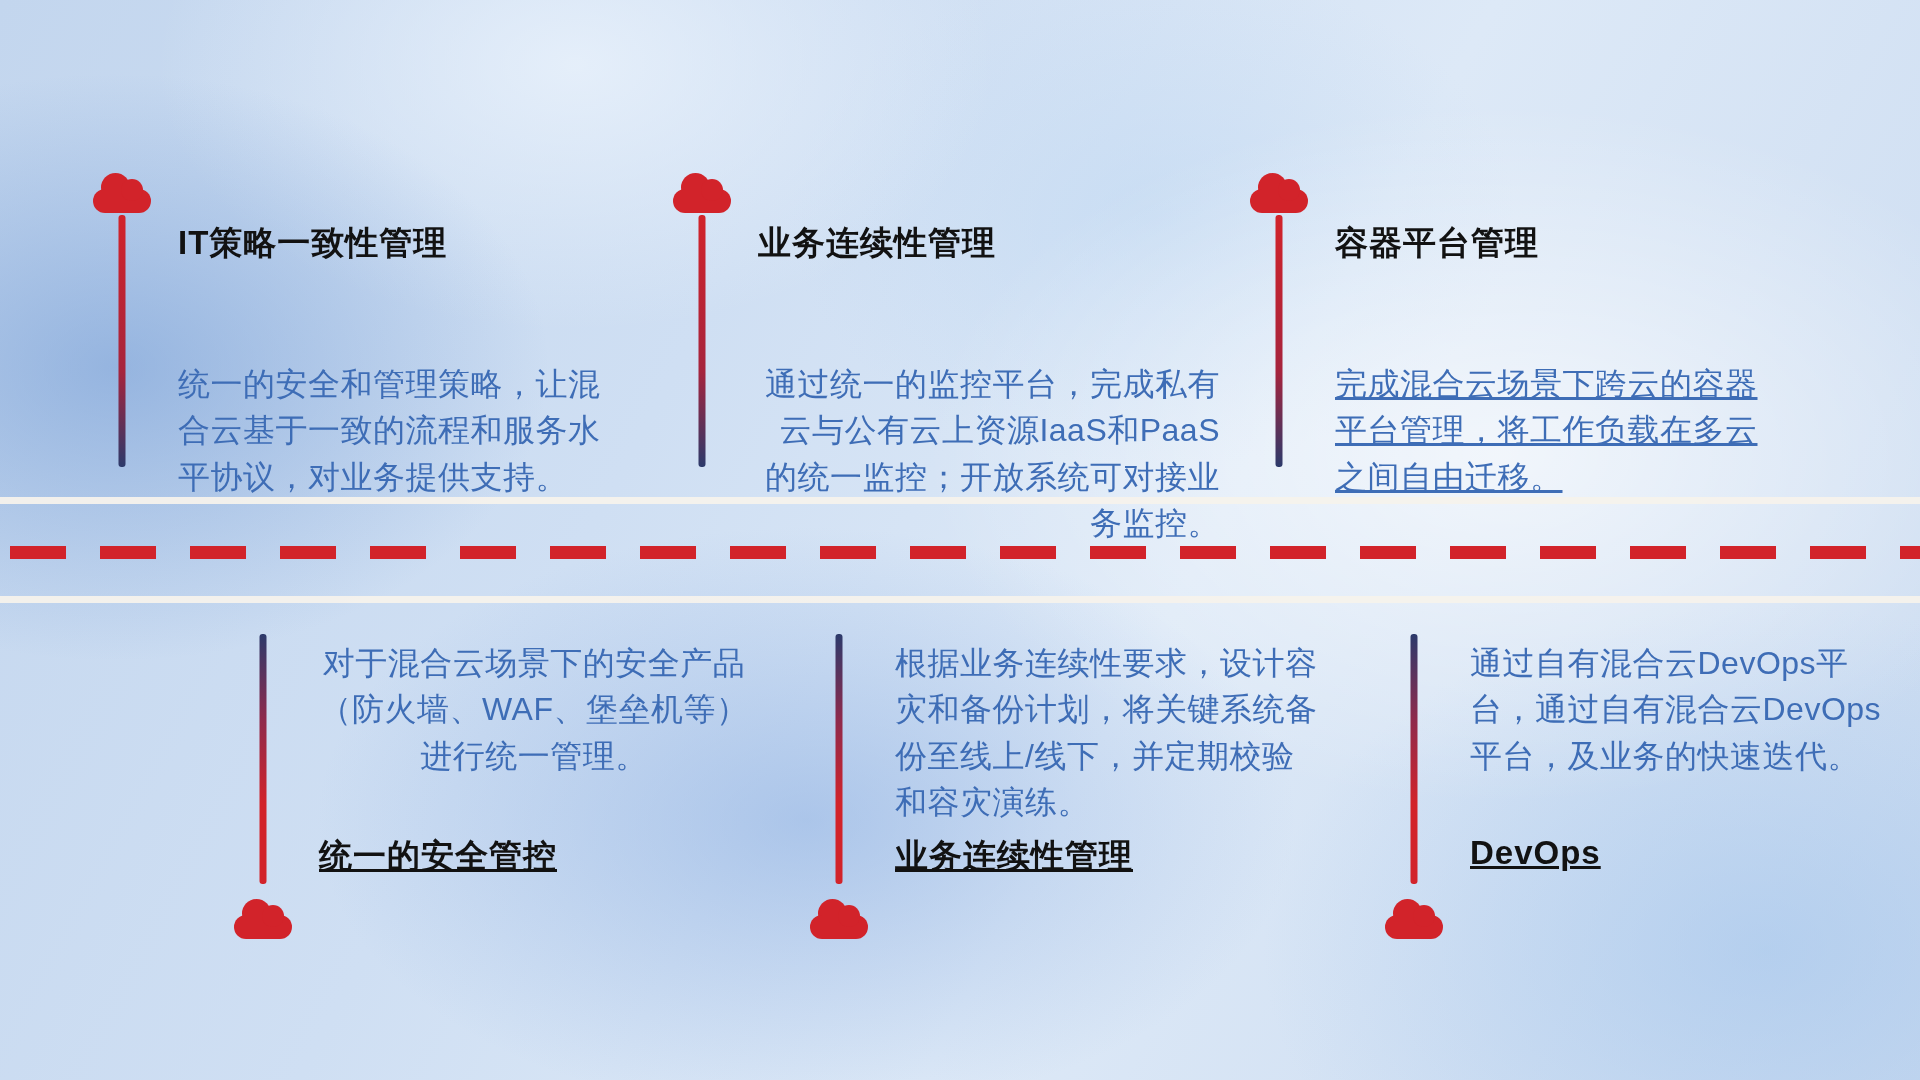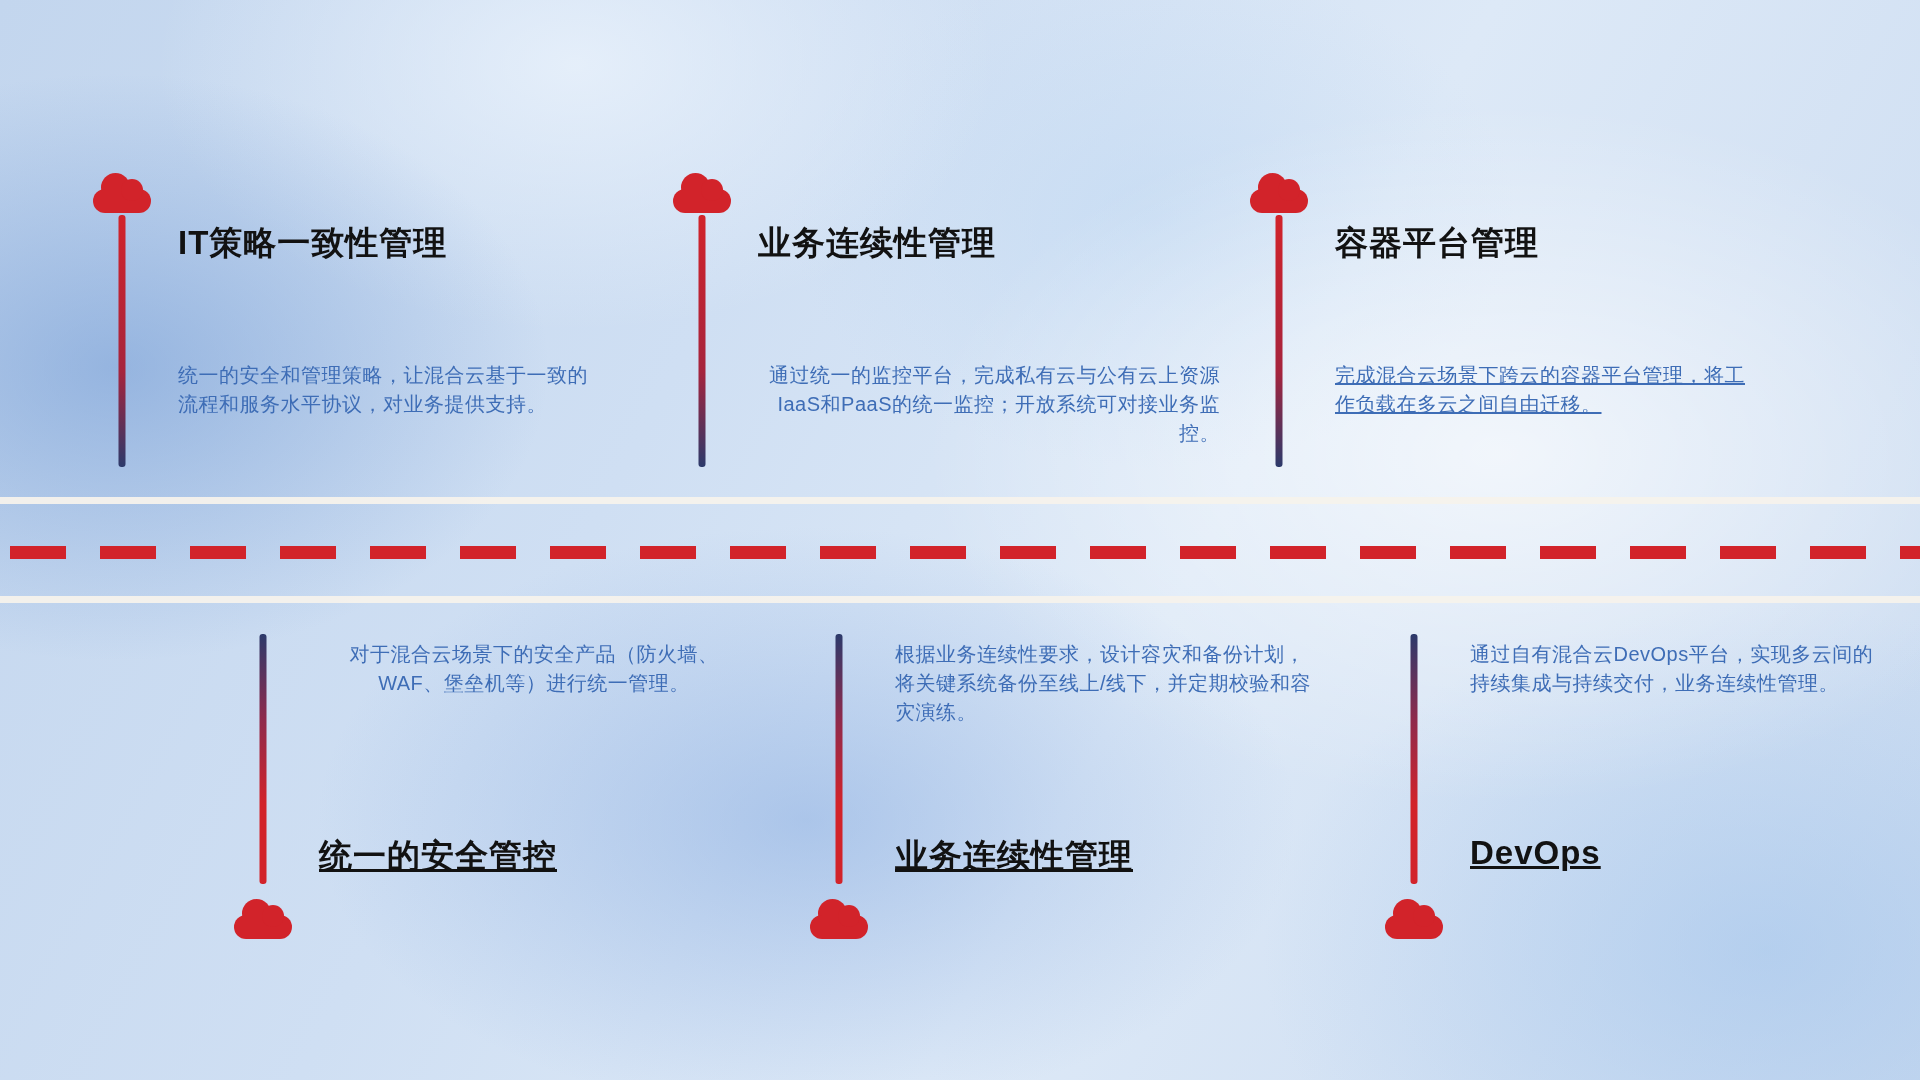--- a/index.html
+++ b/index.html
@@ -76,21 +76,21 @@
   .m-title{
     position:absolute;left:56px;
     font-size:33px;font-weight:700;color:var(--title-color);
     white-space:nowrap;letter-spacing:1px;
   }
   .milestone.top .m-title{top:50px;}
   .milestone.bottom .m-title{top:200px;text-decoration:underline;}
 
   .m-desc{
     position:absolute;left:56px;
-    font-size:20px;line-height:1.45;color:var(--desc-color);
+    font-size:32px;line-height:1.45;color:var(--desc-color);
     letter-spacing:0.5px;
   }
   .milestone.top .m-desc{top:190px;}
   .milestone.bottom .m-desc{top:6px;}
 </style>
 </head>
 <body>
 
 <div class="canvas">
 
@@ -142,16 +142,16 @@
     <h2 class="m-title">业务连续性管理</h2>
     <p class="m-desc" style="width:424px;">根据业务连续性要求，设计容灾和备份计划，将关键系统备份至线上/线下，并定期校验和容灾演练。</p>
   </div>
 
   <div class="milestone bottom" style="left:1414px;top:634px;">
     <div class="pin"></div>
     <span class="cloud">
         <span class="base"></span>
       </span>
     <h2 class="m-title">DevOps</h2>
-    <p class="m-desc" style="width:412px;">通过自有混合云DevOps平台，实现多云间的持续集成与持续交付，业务连续性管理。</p>
+    <p class="m-desc" style="width:412px;">通过自有混合云DevOps平台，通过自有混合云DevOps平台，及业务的快速迭代。</p>
   </div>
 
 </div>
 
 </body></html>

